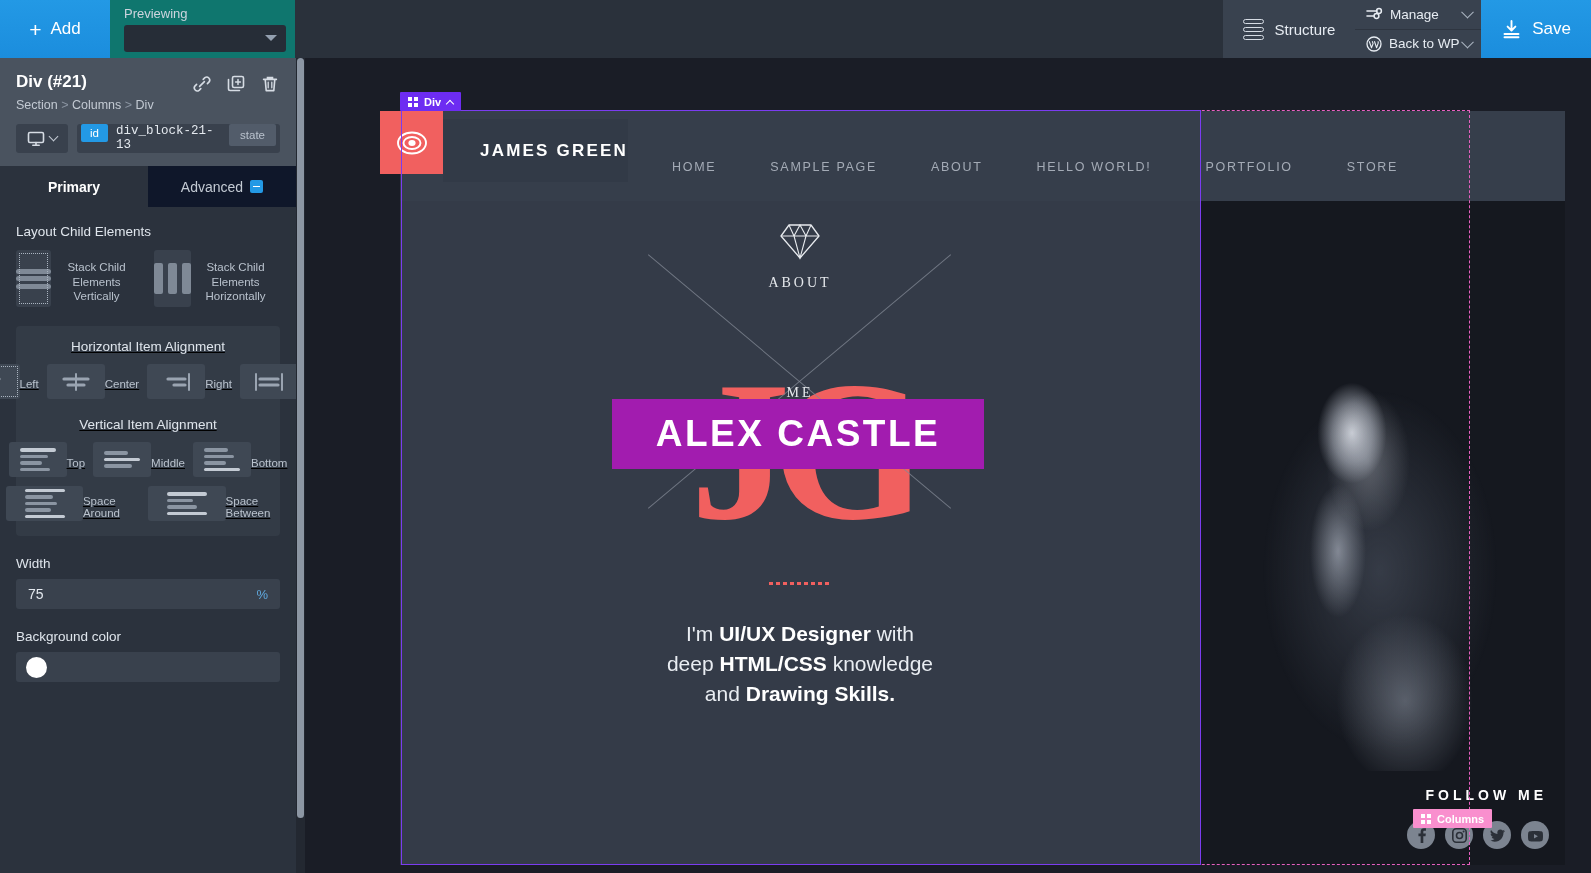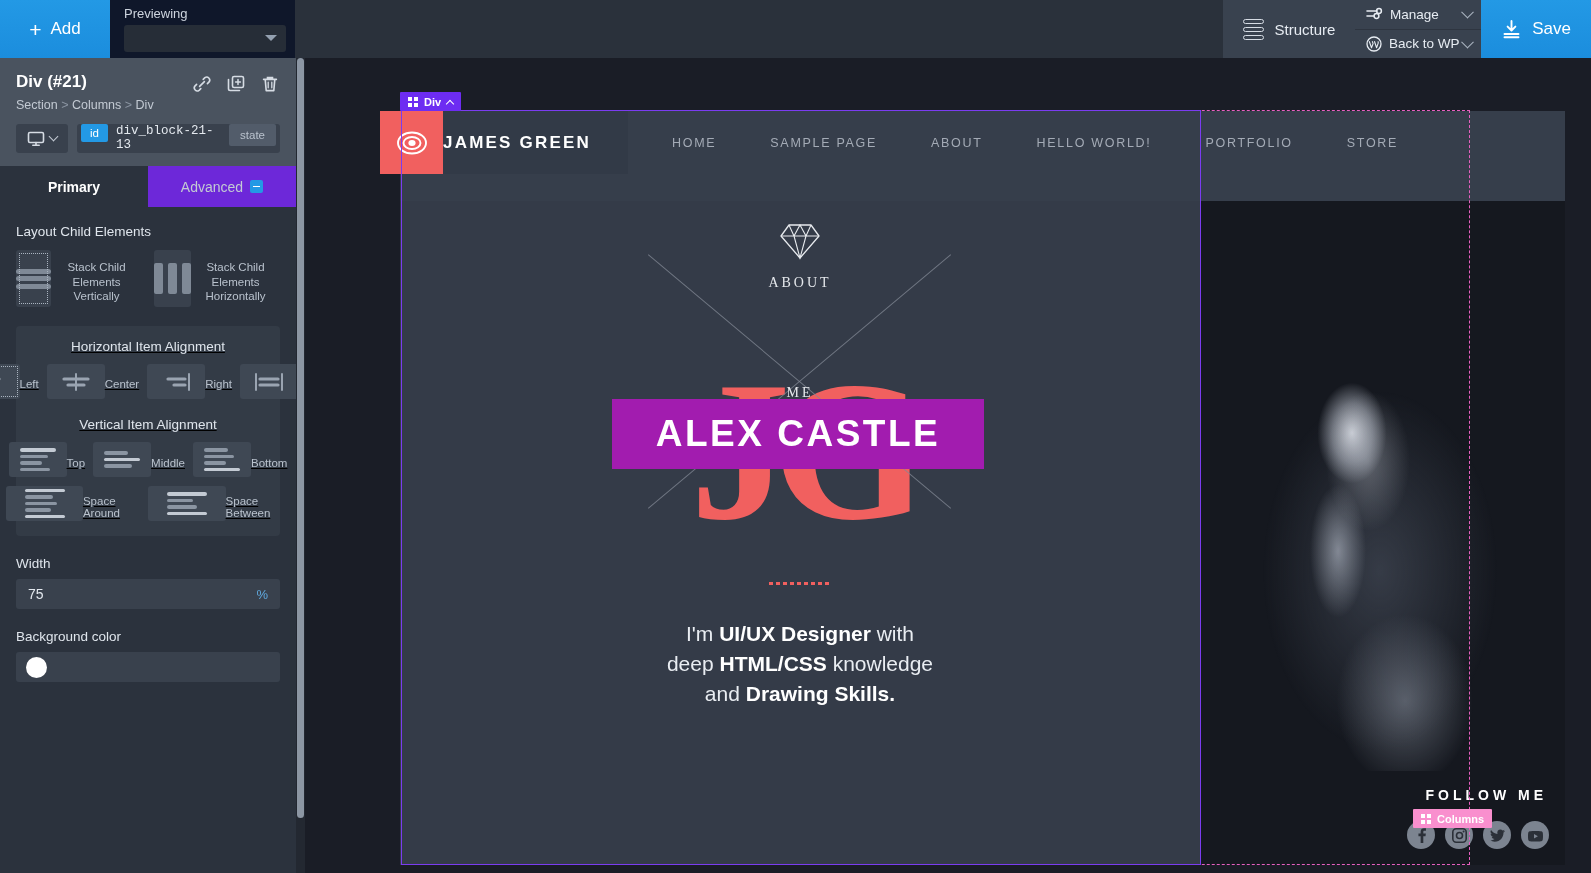--- a/index.html
+++ b/index.html
@@ -16,21 +16,21 @@
     background: #2f3743; display: flex; align-items: stretch; z-index: 40;
   }
   #add-btn {
     width: 110px; background: linear-gradient(180deg,#2399e5 0%,#1b8ddd 100%);
     display: flex; align-items: center; justify-content: center; gap: 9px;
     color: #fff; cursor: pointer;
   }
   #add-btn .plus { font-size: 21px; font-weight: 400; line-height: 1; }
   #add-btn .lbl { font-size: 17px; }
   #previewing-wrap {
-    width: 185px; background: #0f172a; padding: 6px 0 0 14px;
+    width: 185px; background: #0f766e; padding: 6px 0 0 14px;
     display: flex; flex-direction: column; justify-content: flex-start;
   }
   #previewing-label { font-size: 13px; color: #cdd4de; margin-bottom: 4px; }
   #previewing-select {
     height: 27px; background: #262d37; border-radius: 3px; position: relative;
     width: 162px; cursor: pointer;
   }
   #previewing-select .caret {
     position: absolute; right: 9px; top: 10px;
     border-left: 6px solid transparent; border-right: 6px solid transparent;
@@ -101,21 +101,21 @@
     flex: 1; font-family: "Liberation Mono", monospace; font-size: 12.5px; color: #e4e9ef;
   }
   #state-chip {
     background: #525c6a; color: #b9c2cd; font-size: 11.5px; border-radius: 2px;
     padding: 5px 11px; cursor: pointer;
   }
 
   #tabs { display: flex; height: 41px; background: #2b323d; }
   .tab {
     flex: 1; display: flex; align-items: center; justify-content: center; gap: 7px;
-    font-size: 14px; color: #c3cad3; cursor: pointer; background: #6d28d9;
+    font-size: 14px; color: #c3cad3; cursor: pointer; background: #0f172a;
   }
   .tab.active { background: #2b323d; color: #fff; font-weight: bold; }
   .tab .dot-badge {
     width: 13px; height: 13px; border-radius: 2px; background: #2399e5;
     display: inline-flex; align-items: center; justify-content: center;
   }
   .tab .dot-badge::before {
     content: ""; display: block; width: 7px; height: 1.8px; background: #fff;
   }
 
@@ -220,29 +220,29 @@
   
   #site-header {
     position: absolute; left: 0; top: 53px; width: 1165px; height: 90px;
     background: #363e4b; z-index: 10;
   }
   #logo-tile {
     position: absolute; left: -20px; top: 0px; width: 63px; height: 63px;
     background: #f1605f; display: flex; align-items: center; justify-content: center;
   }
   #brand {
-    position: absolute; left: 43px; top: 0px; width: 185px; height: 63px;
-    background: #323a47; display: flex; align-items: center; justify-content: flex-start;
+    position: absolute; left: 43px; top: 8px; width: 185px; height: 63px;
+    background: #323a47; display: flex; align-items: center; justify-content: flex-end;
   }
   #brand .txt {
     color: #fff; font-size: 17px; font-weight: bold; letter-spacing: 2.2px;
   }
   #navmenu {
     position: absolute; left: 245px; top: 0px; height: 63px; display: flex;
-    align-items: center; gap: 0px;
+    align-items: flex-end; gap: 0px;
   }
   #navmenu a {
     color: #a4abb6; font-size: 12.5px; letter-spacing: 1.7px; text-decoration: none;
     padding: 0 27px; cursor: pointer;
   }
 
   
   #hero {
     position: absolute; left: 0; top: 143px; width: 800px; height: 664px;
     overflow: hidden;

